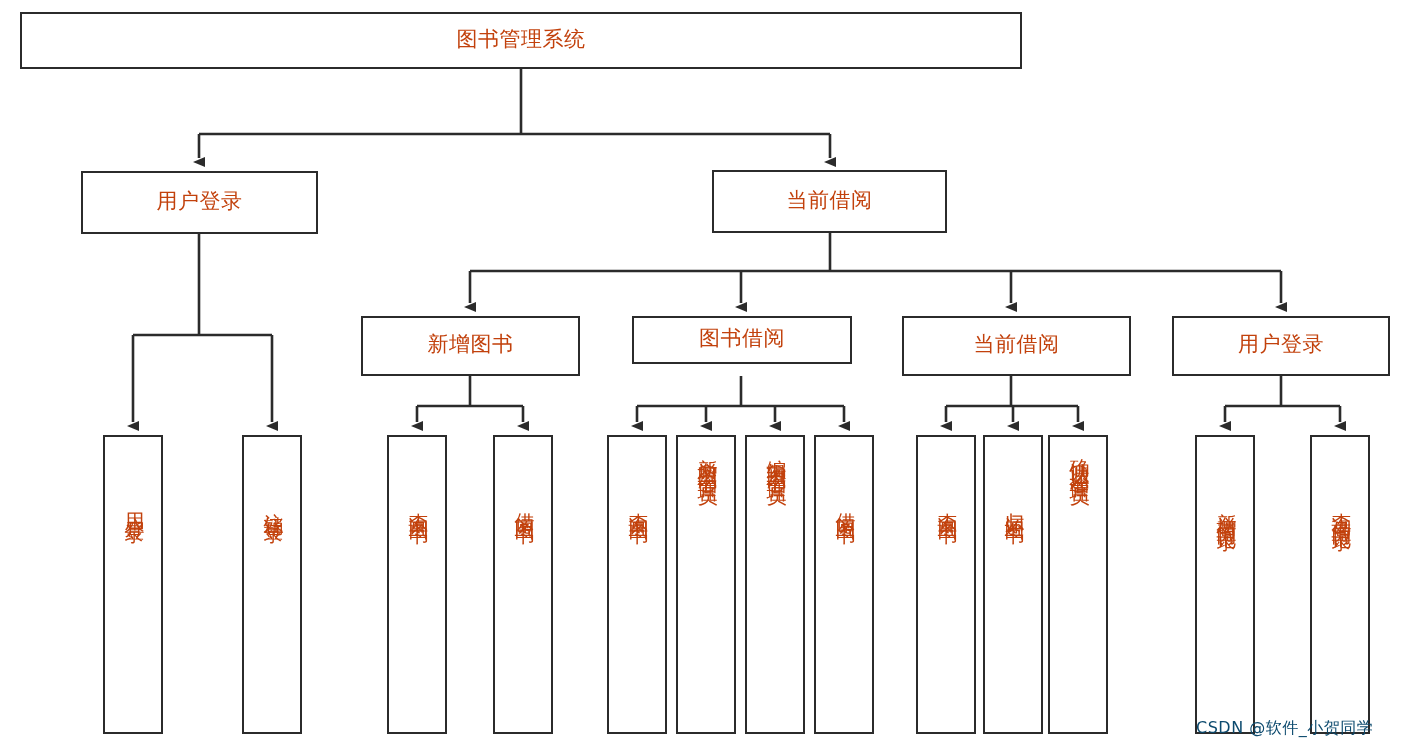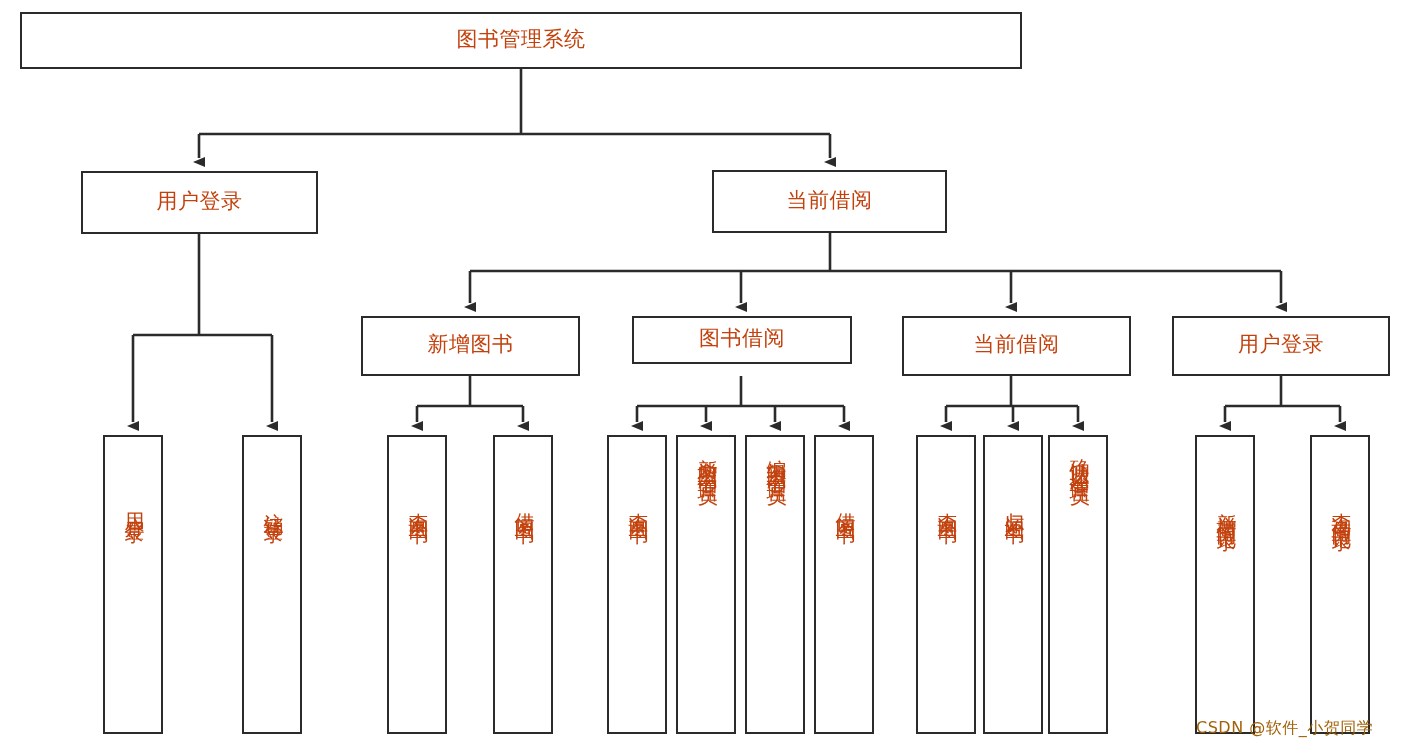--- a/index.html
+++ b/index.html
@@ -57,21 +57,21 @@
   }
   .node.vert.mid .label {
     margin-top: 60px;
   }
   .node.vert.top .label {
     margin-top: 6px;
   }
   .watermark {
     position: absolute;
     font-size: 16px;
-    color: #a16207;
+    color: #0c4a6e;
     white-space: nowrap;
     letter-spacing: 0.5px;
   }
 </style>
 </head>
 <body>
 
 <div id="canvas">
 
   <svg id="edges" viewBox="0 0 1405 747">

